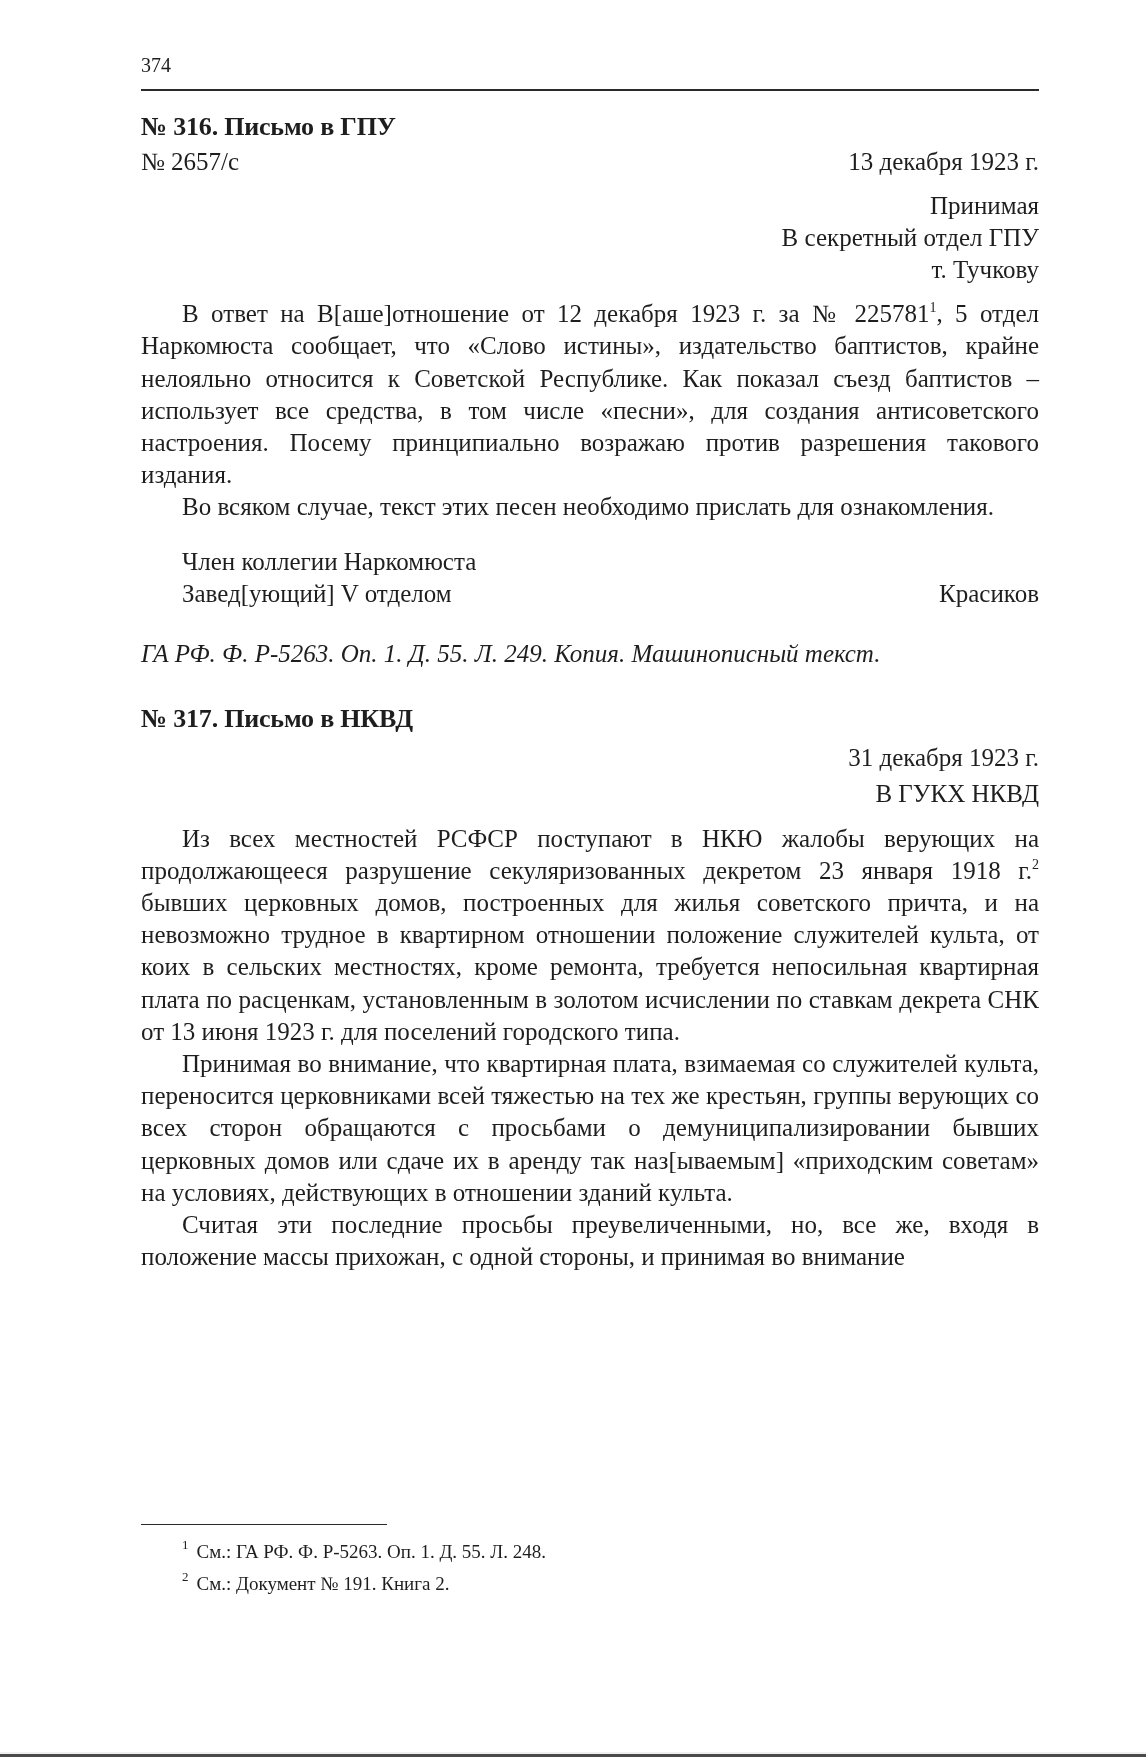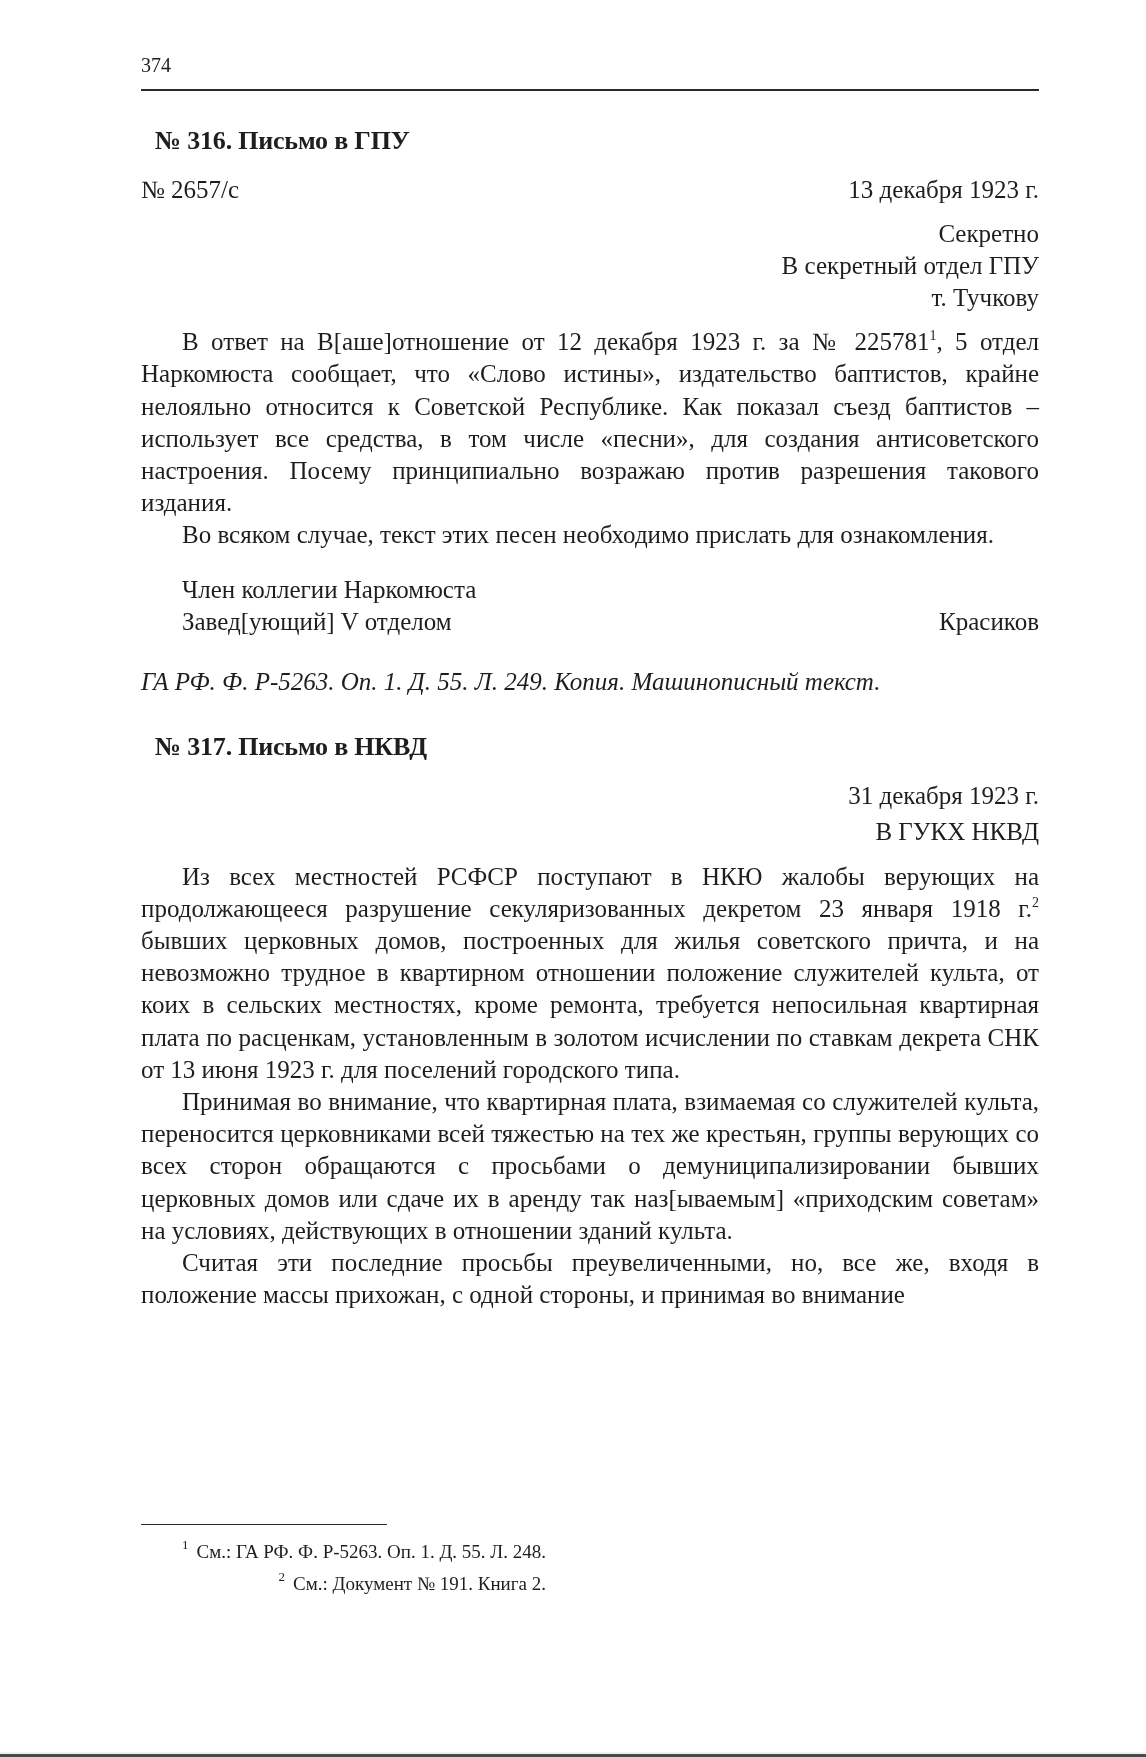--- a/index.html
+++ b/index.html
@@ -41,21 +41,21 @@
     top: 108px;
     left: 0;
     width: 898px;
     font-size: 25px;
     line-height: 32.2px;
   }
   .doc-heading {
     font-weight: bold;
     font-size: 26px;
     line-height: 38px;
-    margin: 14px;
+    margin: 0;
     letter-spacing: -0.2px;
   }
   .row {
     display: flex;
     justify-content: space-between;
     align-items: baseline;
   }
   .right {
     text-align: right;
   }
@@ -92,21 +92,20 @@
     width: 246px;
     height: 0;
     border-top: 1.5px solid #2a2a2a;
   }
   .footnotes {
     position: absolute;
     top: 1536px;
     left: 41px;
     font-size: 19px;
     line-height: 32px;
-    text-align: right;
   }
   .footnote .fn-num {
     font-size: 13px;
     vertical-align: 9px;
     line-height: 0;
     margin-right: 8px;
   }
   .bottom-edge {
     position: absolute;
     left: 0;
@@ -129,21 +128,21 @@
 
     <section>
       <h2 class="doc-heading">№ 316. Письмо в ГПУ</h2>
 
       <div class="row">
         <span>№ 2657/с</span>
         <span>13 декабря 1923 г.</span>
       </div>
 
       <div class="addressee right">
-        <div>Секретно</div>
+        <div>Принимая</div>
         <div>В секретный отдел ГПУ</div>
         <div>т. Тучкову</div>
       </div>
 
       <div style="margin-top:12px">
         <p class="body"><span>В ответ на В[аше]отношение от 12 декабря 1923 г. за № 225781</span><span class="sup">1</span><span>, 5 от­дел Наркомюста сообщает, что «Слово истины», издательство баптистов, крайне нелояльно относится к Советской Республике. Как показал съезд баптистов – использует все средства, в том числе «песни», для создания антисоветского настроения. Посему принципиально возражаю против разрешения такового издания.</span></p>
         <p class="body">Во всяком случае, текст этих песен необходимо прислать для озна­комления.</p>
       </div>
 
       <div class="signature">

